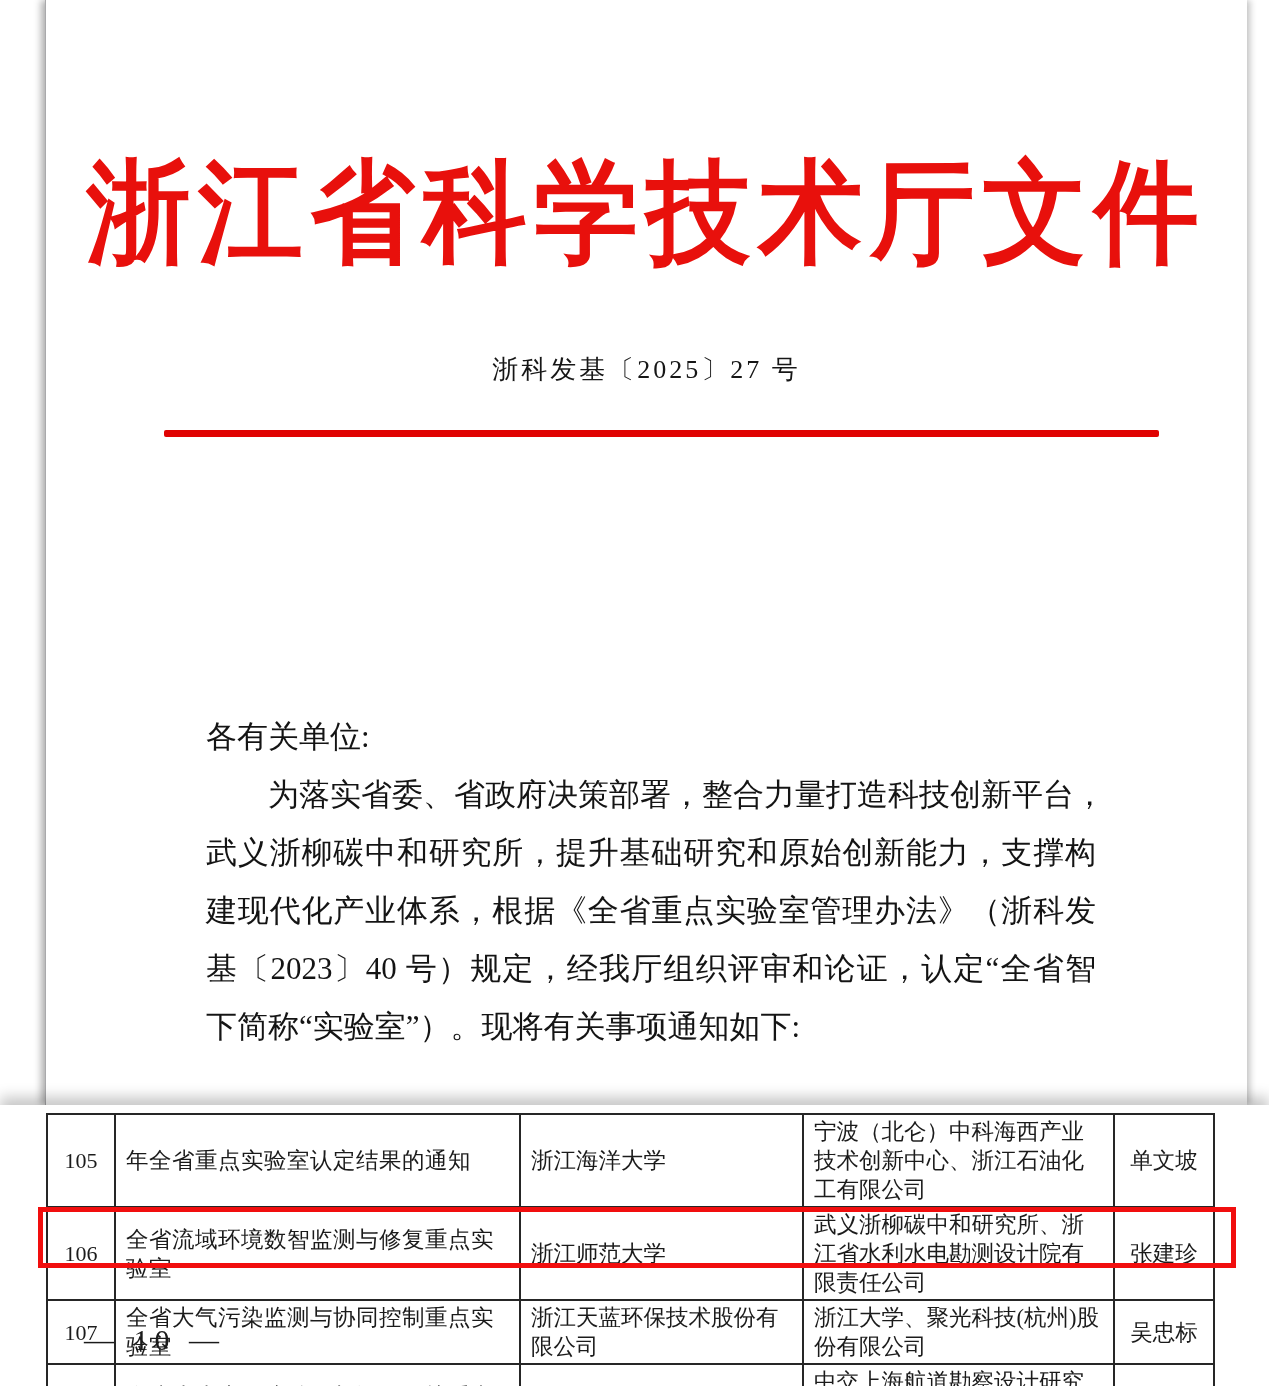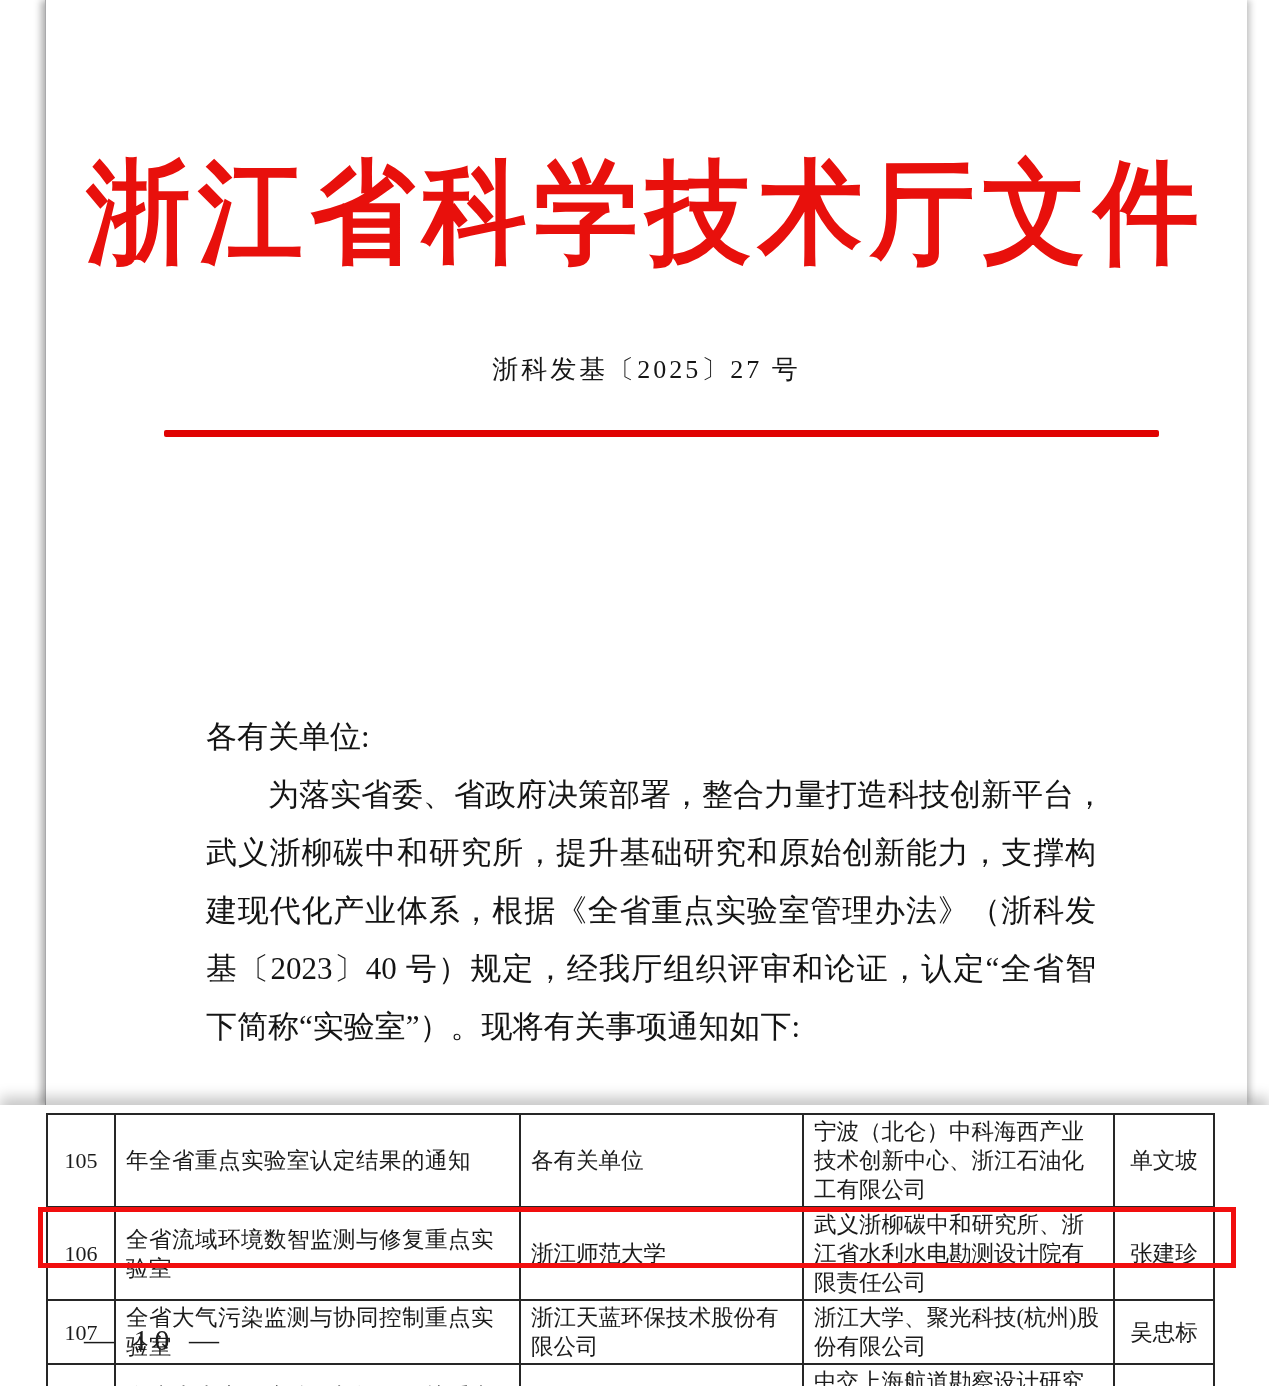--- a/index.html
+++ b/index.html
@@ -169,21 +169,21 @@
         <col style="width:68px">
         <col style="width:405px">
         <col style="width:283px">
         <col style="width:311px">
         <col style="width:100px">
       </colgroup>
       <tbody id="labs-tbody">
           <tr class="r0">
             <td class="col-no">105</td>
             <td class="col-lab">年全省重点实验室认定结果的通知</td>
-            <td class="col-institution">各有关单位</td>
+            <td class="col-institution">浙江海洋大学</td>
             <td class="col-partners">宁波（北仑）中科海西产业技术创新中心、浙江石油化工有限公司</td>
             <td class="col-director">单文坡</td>
           </tr>
           <tr class="r1">
             <td class="col-no">106</td>
             <td class="col-lab">全省流域环境数智监测与修复重点实验室</td>
             <td class="col-institution">浙江师范大学</td>
             <td class="col-partners">武义浙柳碳中和研究所、浙江省水利水电勘测设计院有限责任公司</td>
             <td class="col-director">张建珍</td>
           </tr>

